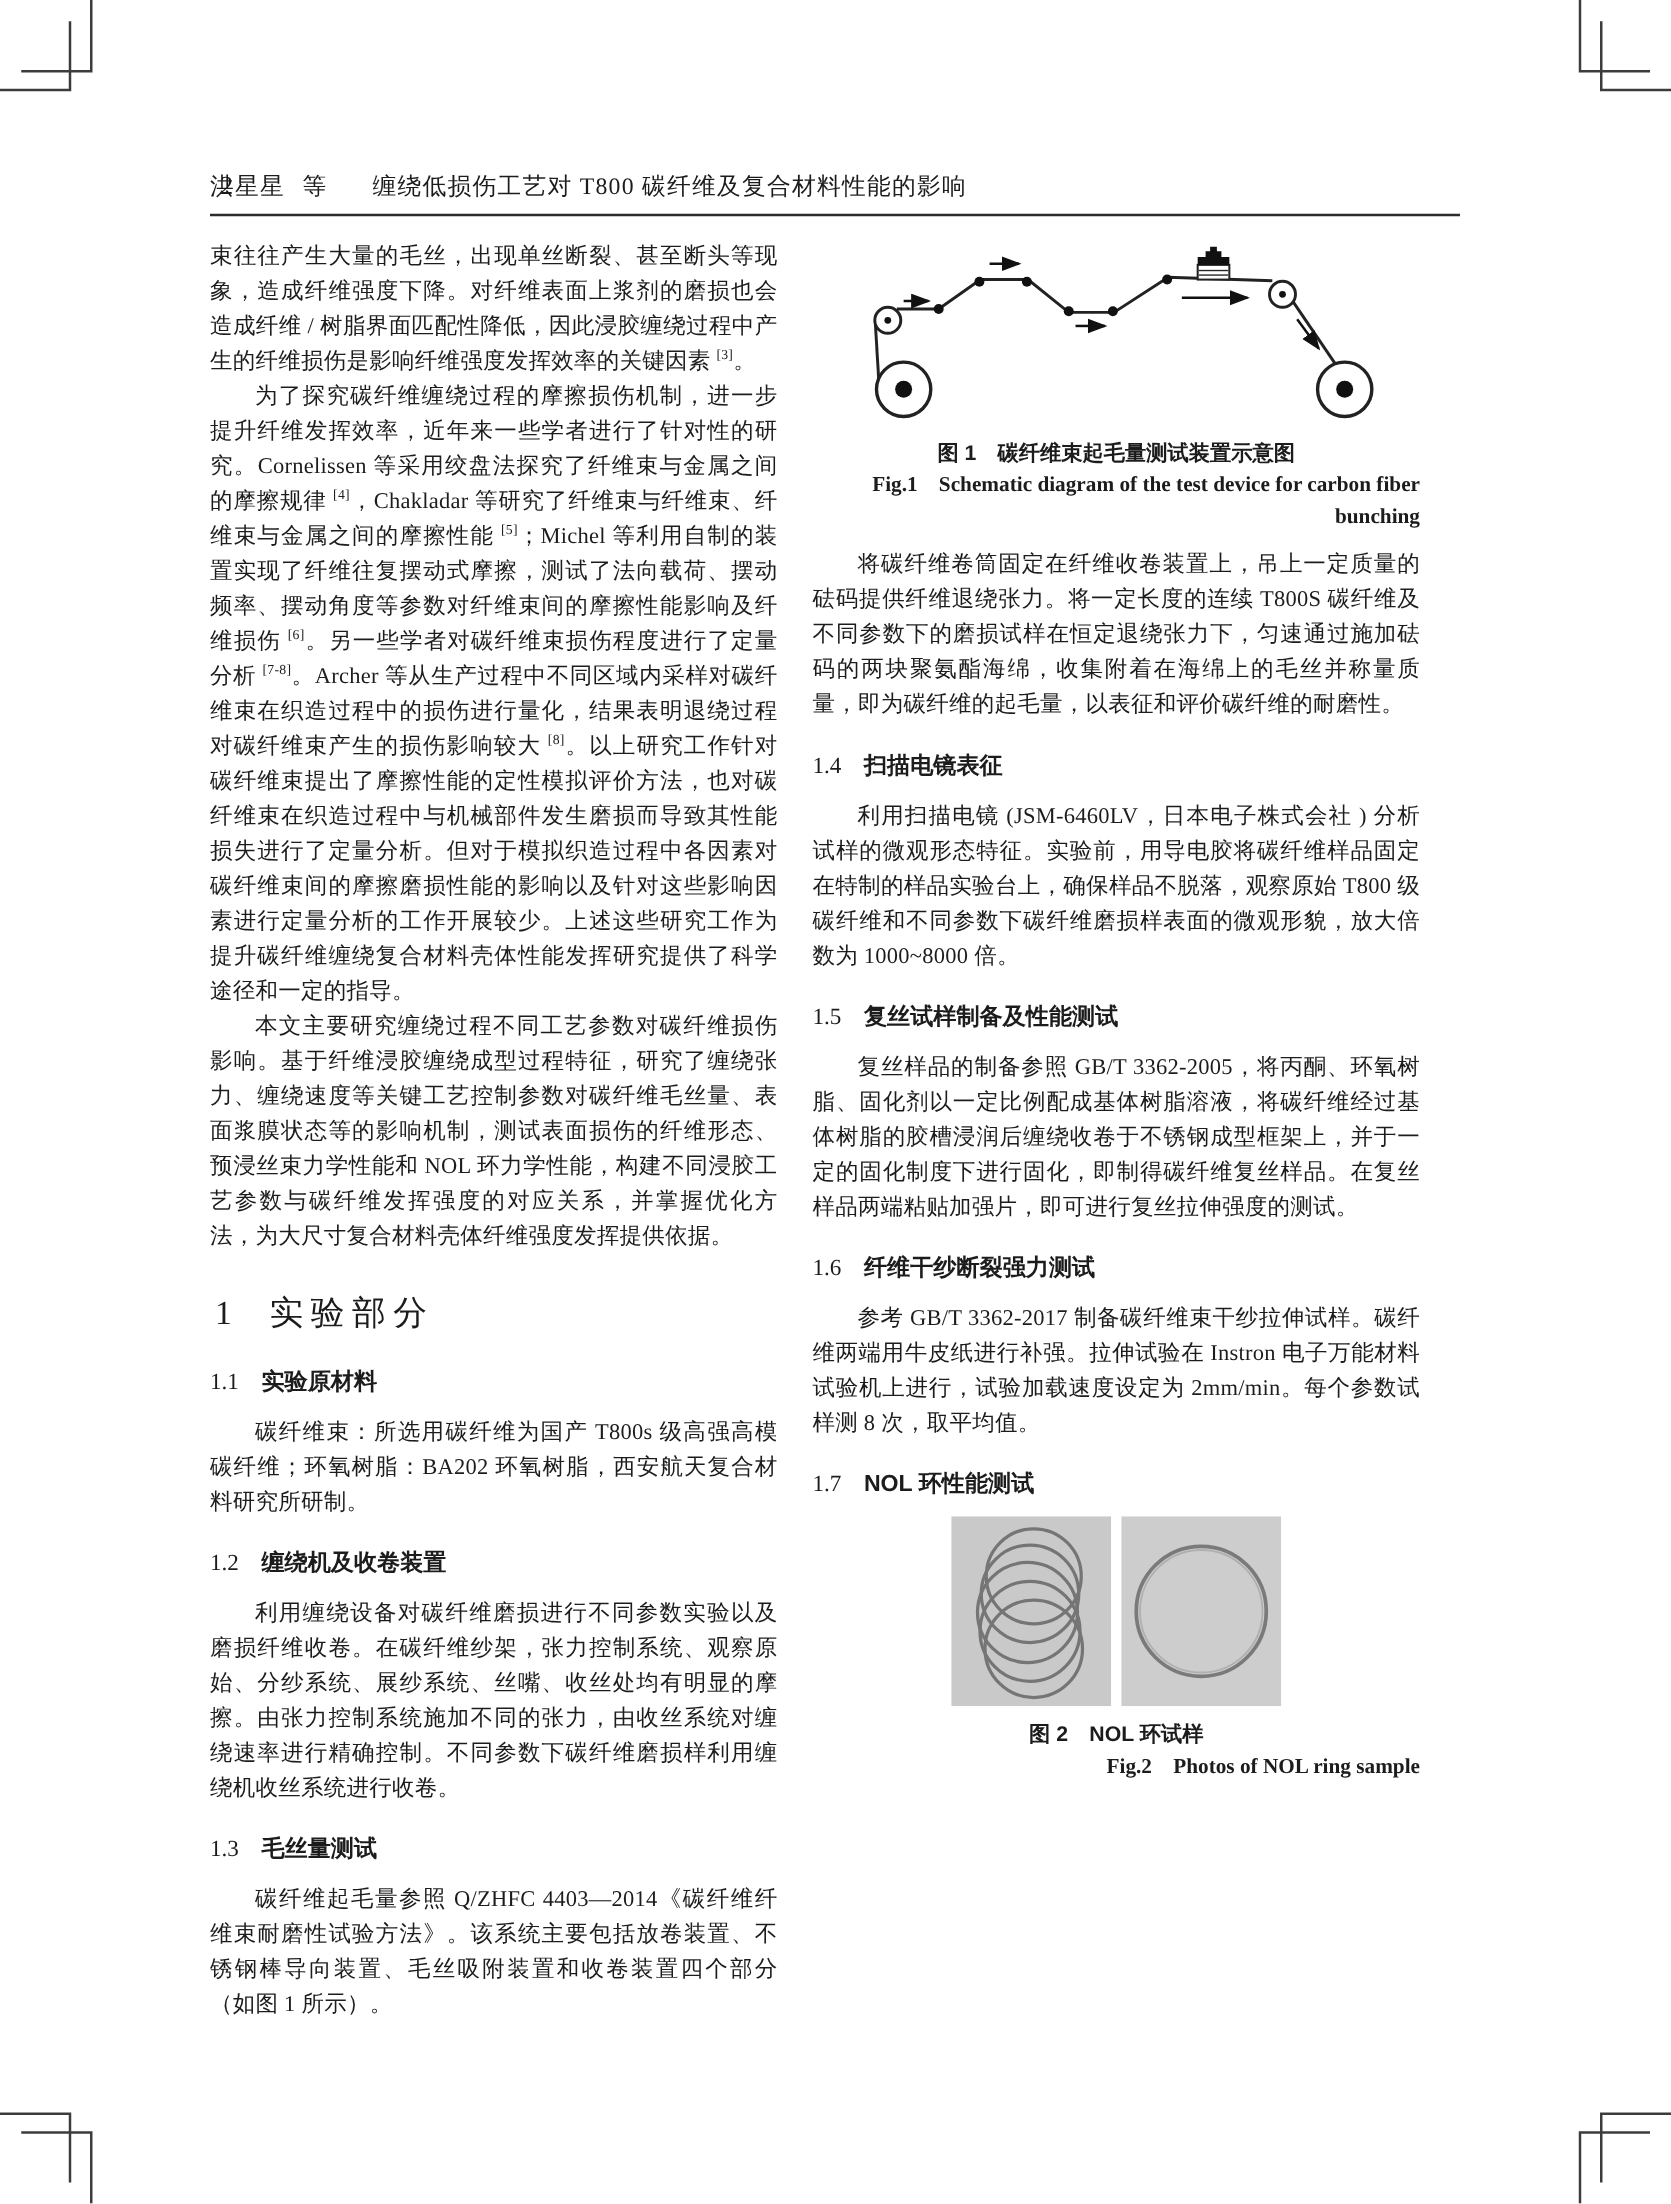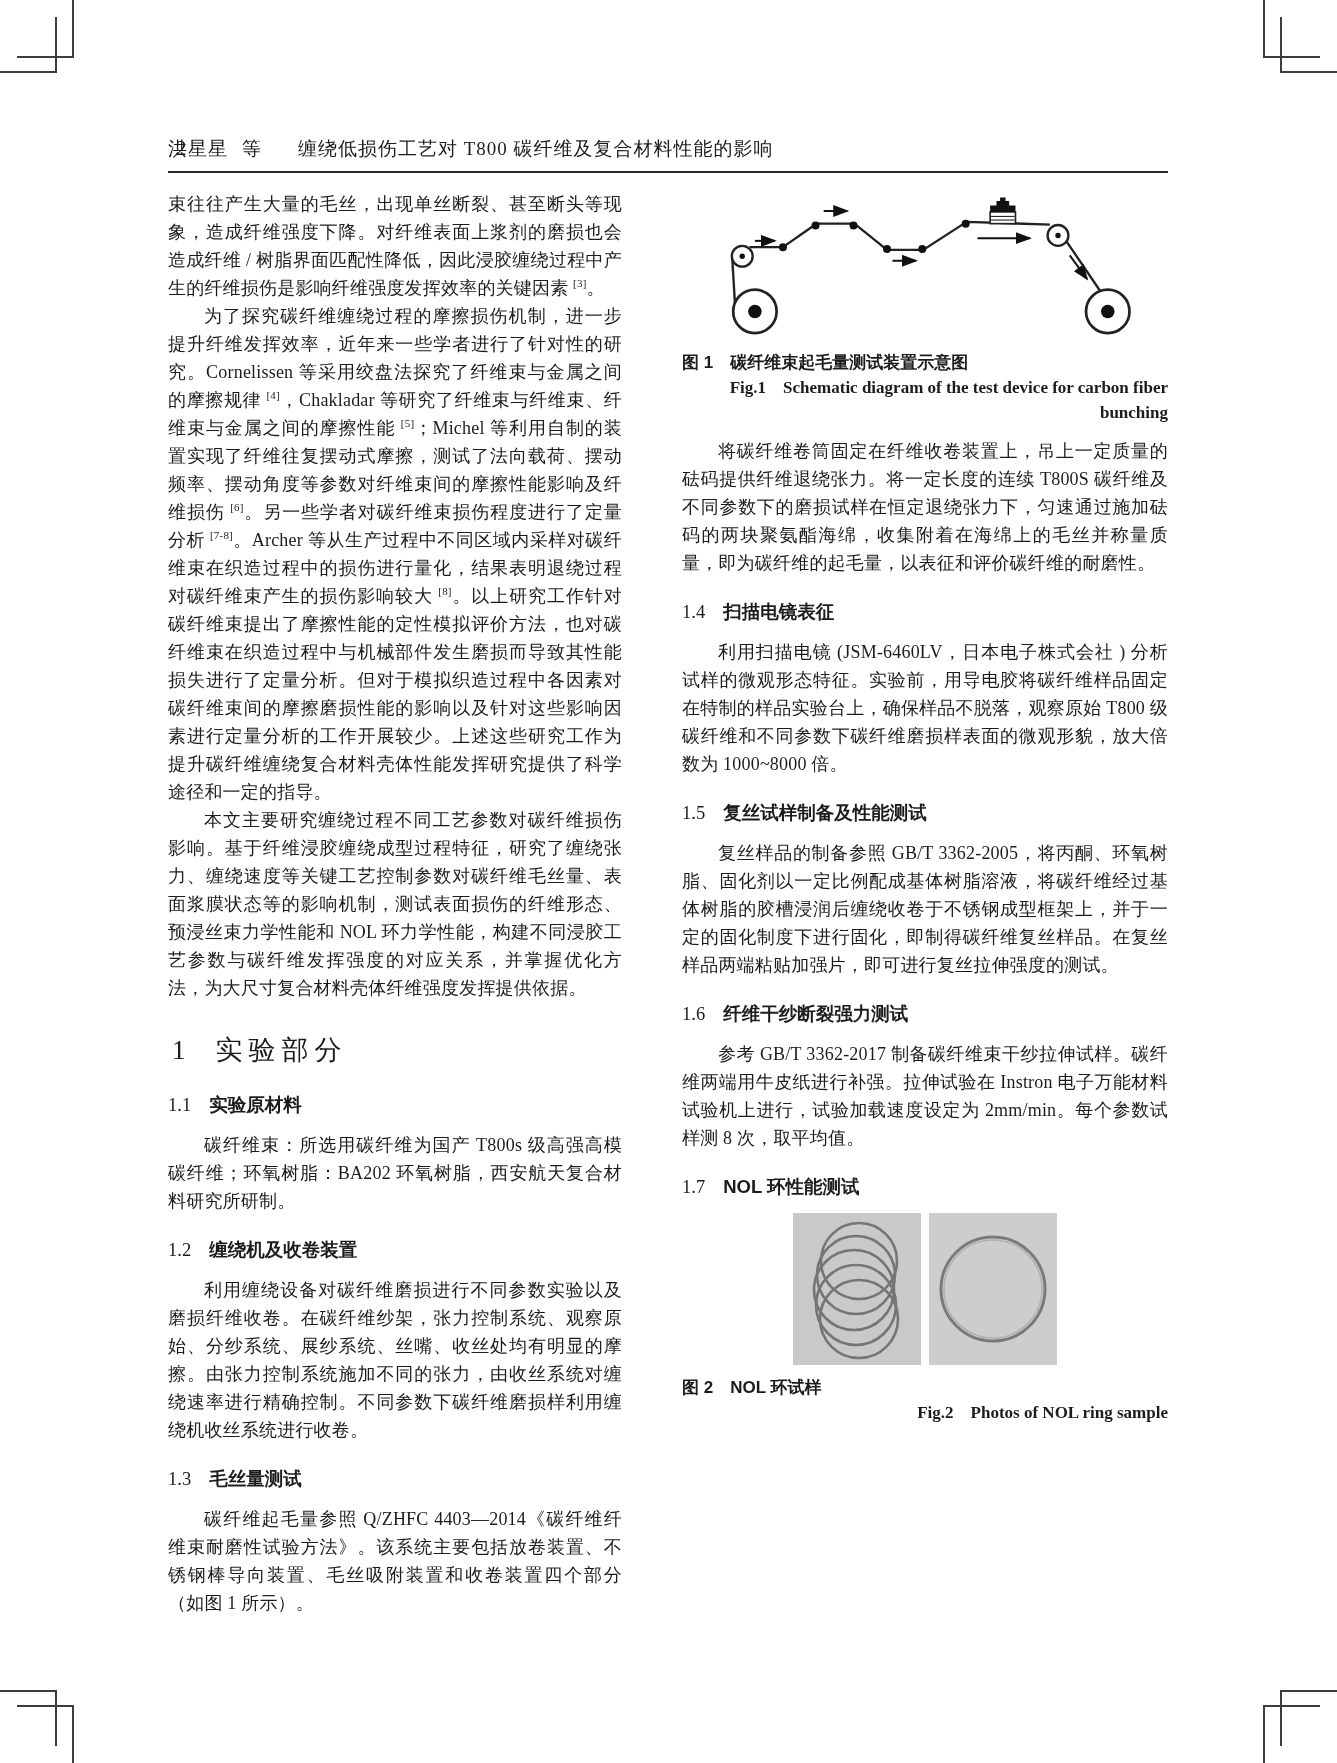--- a/index.html
+++ b/index.html
@@ -22,21 +22,21 @@
     position:absolute;left:0;right:0;top:2px;text-align:left;
     letter-spacing:1px;
   }
   .running-title .rt-author{margin-right:14px;}
   .running-title .rt-etal{margin-right:36px;}
   .header-rule{
     position:absolute;top:171px;left:168px;width:1000px;height:2px;background:#2b2b2b;
   }
   .columns{
     position:absolute;top:190px;left:168px;width:1000px;
-    display:flex;gap:60px;
+    display:flex;gap:28px;
   }
   .col-left{width:454px;flex:0 0 454px;}
   .col-right{width:486px;flex:0 0 486px;}
   p.body{
     margin:0;font-size:18px;line-height:28px;text-align:justify;
     text-indent:2em;letter-spacing:0.2px;
   }
   p.body.noindent{text-indent:0;}
   sup{font-size:11px;line-height:0;vertical-align:super;}
   h2.sec{
@@ -49,21 +49,21 @@
     font-family:"Liberation Sans","DejaVu Sans",sans-serif;
   }
   h3.subsec .num{
     font-family:"Liberation Serif","DejaVu Serif",serif;
     margin-right:18px;font-weight:400;
   }
   figure{margin:0;}
   .fig1-wrap{margin:2px 0 6px 0;}
   .fig1-wrap svg{display:block;width:100%;height:152px;}
   figcaption .cap-cn{
-    text-align:left;font-weight:700;font-size:17px;line-height:25px;
+    text-align:center;font-weight:700;font-size:17px;line-height:25px;
     font-family:"Liberation Sans","DejaVu Sans",sans-serif;
   }
   figcaption .cap-en{
     text-align:right;font-weight:700;font-size:17px;line-height:25px;
     font-family:"Liberation Serif","DejaVu Serif",serif;
   }
   .fig1 figcaption{margin-bottom:12px;}
   .fig2{margin-top:4px;}
   .photos{display:flex;justify-content:center;gap:8px;margin:6px 0 10px 0;}
   .photo{display:block;}

